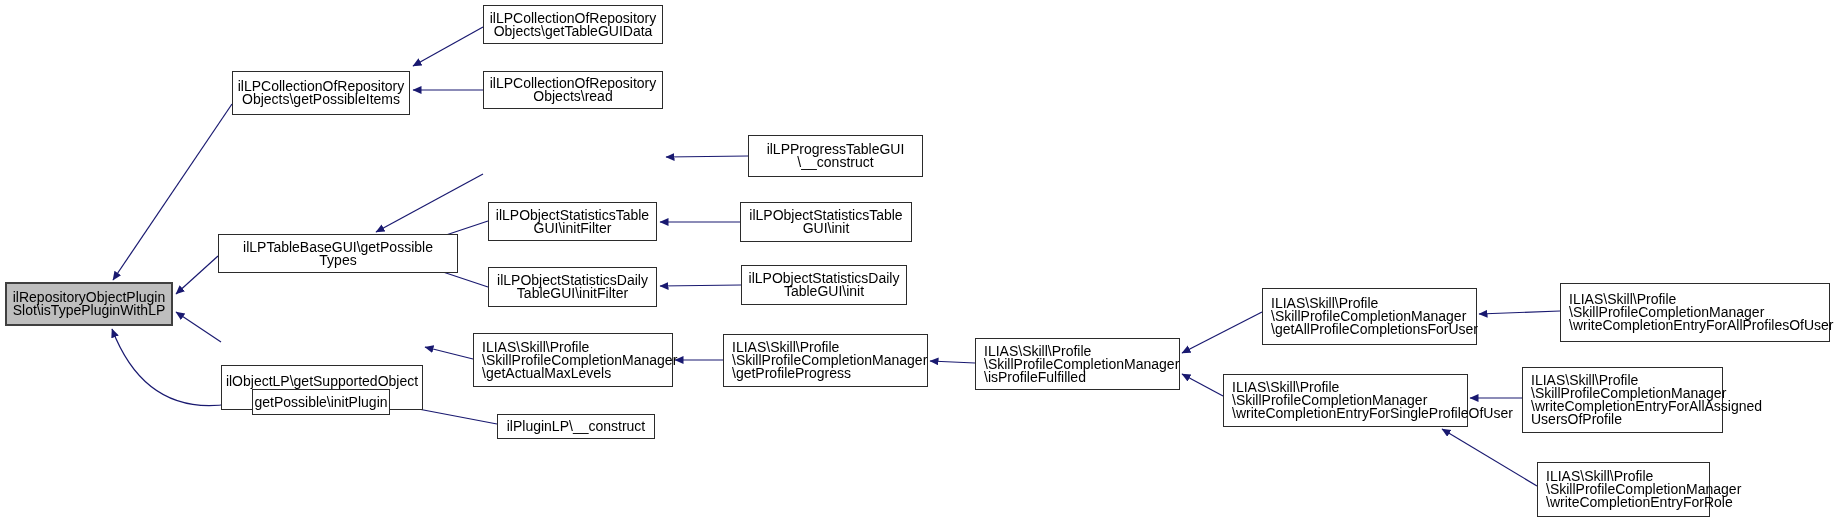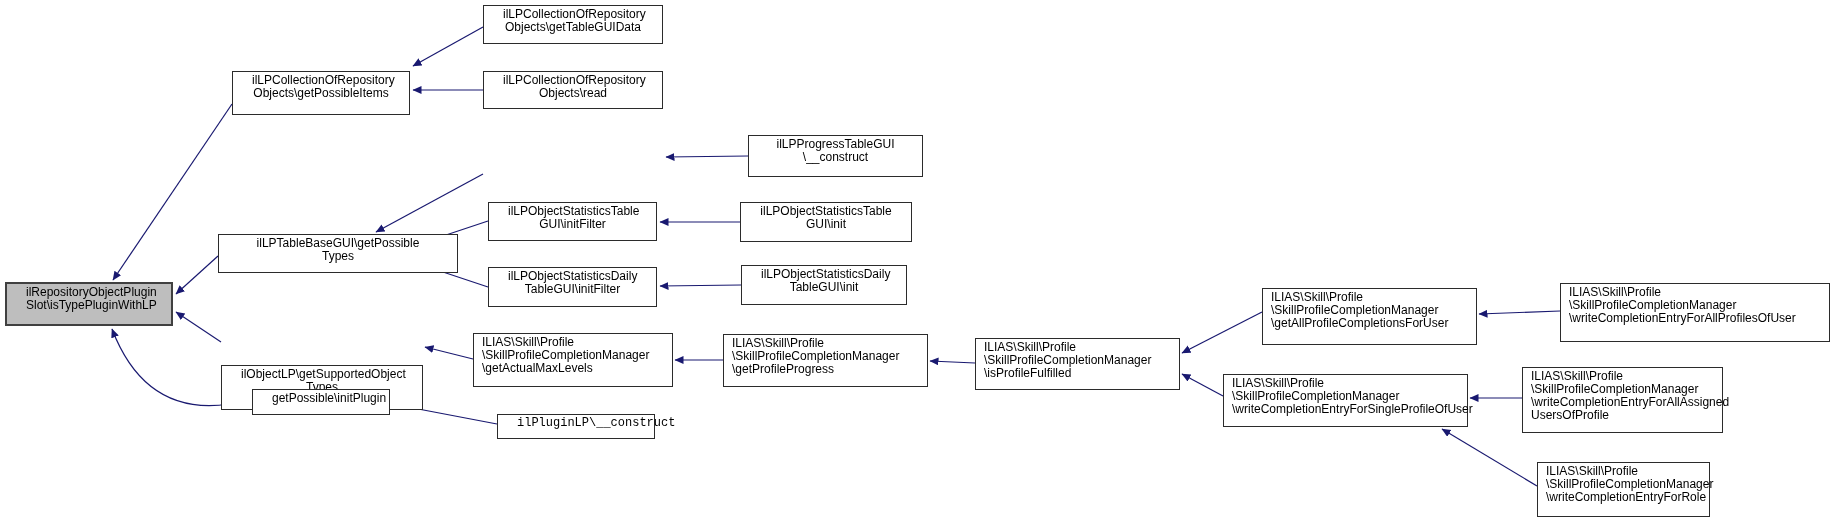--- a/index.html
+++ b/index.html
@@ -16,27 +16,27 @@
     left: 0; top: 0;
     width: 1836px; height: 522px;
   }
   #node-layer { position: absolute; left: 0; top: 0; width: 100%; height: 100%; }
   .node {
     position: absolute;
     box-sizing: border-box;
     border: 1px solid var(--node-border, #2b2b2b);
     background: var(--node-fill, #ffffff);
     color: var(--text, #000000);
-    font-size: 12px;
+    font-size: 14px;
     line-height: 13px;
     display: flex;
-    align-items: flex-start;
+    align-items: center;
     justify-content: center;
     text-align: center;
-    padding: 2px 19px;
+    padding: 2px 0;
     cursor: pointer;
   }
   .node.left {
     justify-content: flex-start;
     text-align: left;
     padding-left: 8px;
   }
   .node.root {
     background: var(--root-fill, #bebebe);
     border: 2px solid #404040;
@@ -118,21 +118,21 @@
         <div class="node-label">ilLPObjectStatisticsDaily
 TableGUI\init</div>
       </div>
       <div class="node" style="left: 221px; top: 322px; width: 202px; height: 45px; margin-top: 43px;">
         <div class="node-label">ilObjectLP\getSupportedObject
 Types</div>
       </div>
       <div class="node" style="left: 252px; top: 389px; width: 138px; height: 26px;">
         <div class="node-label">getPossible\initPlugin</div>
       </div>
-      <div class="node" style="left: 497px; top: 414px; width: 158px; height: 25px; font-family: Liberation Mono, monospace;">
+      <div class="node" style="left: 497px; top: 414px; width: 158px; height: 25px;">
         <div class="node-label">ilPluginLP\__construct</div>
       </div>
       <div class="node left" style="left: 473px; top: 333px; width: 200px; height: 54px;">
         <div class="node-label">ILIAS\Skill\Profile
 \SkillProfileCompletionManager
 \getActualMaxLevels</div>
       </div>
       <div class="node left" style="left: 723px; top: 334px; width: 205px; height: 53px;">
         <div class="node-label">ILIAS\Skill\Profile
 \SkillProfileCompletionManager

